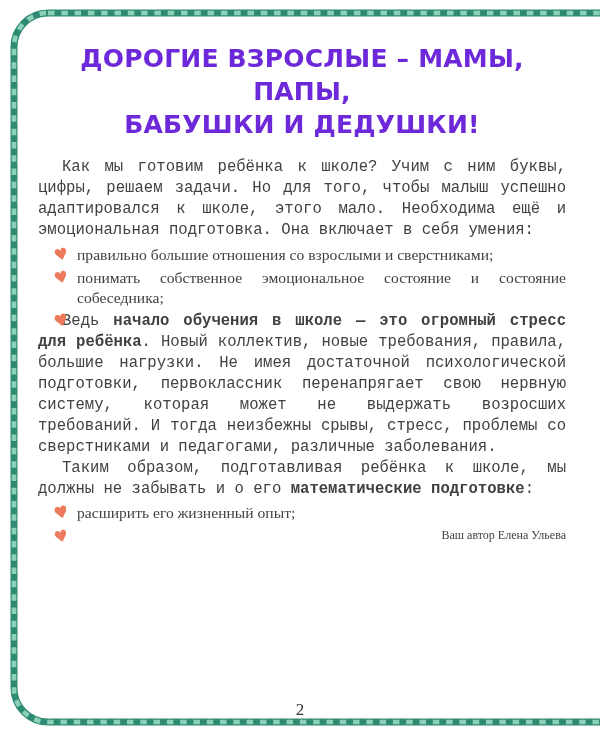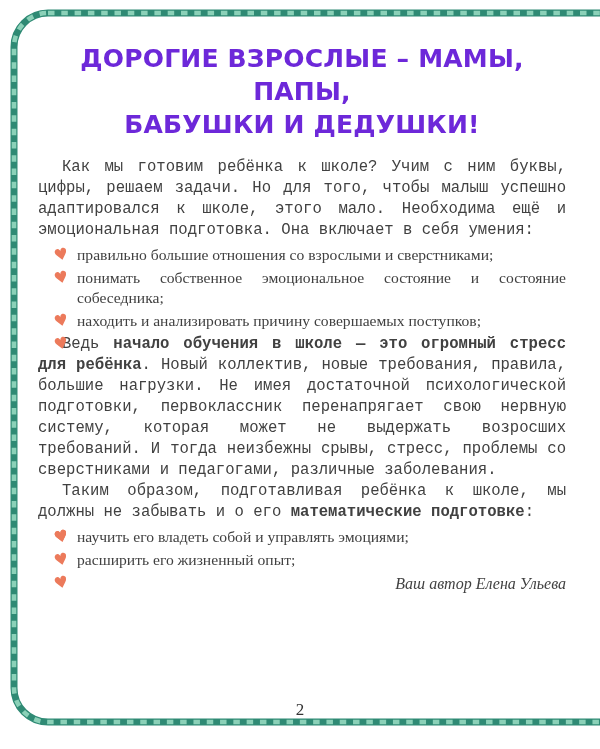--- a/index.html
+++ b/index.html
@@ -43,23 +43,22 @@
   }
   .heart {
     position:absolute; left:16px; top:0;
     color:#ec7a5b;
     font-family:"DejaVu Sans", sans-serif;
     font-size:16px; line-height:19px;
     display:inline-block;
     transform:rotate(-14deg);
   }
   .author {
-    font-style:italic;
     text-align:right;
-    font-size:16px;
+    font-size:12px;
     margin-top:5px;
   }
   .page-number {
     position:absolute;
     bottom:29px; left:0; width:100%;
     text-align:center;
     font-size:17px;
     color:#333333;
   }
 </style>
@@ -75,31 +74,31 @@
 
   <div class="content">
 
     <h1 class="title"><span>ДОРОГИЕ ВЗРОСЛЫЕ – МАМЫ, ПАПЫ,</span><br><span>БАБУШКИ И ДЕДУШКИ!</span></h1>
 
     <p class="para">Как мы готовим ребёнка к школе? Учим с ним буквы, цифры, решаем задачи. Но для того, чтобы малыш успешно адаптировался к школе, этого мало. Необходима ещё и эмоциональная подготовка. Она включает в себя умения:</p>
 
     <ul class="hearts">
       <li><span class="heart">♥</span><span>правильно большие отношения со взрослыми и сверстниками;</span></li>
       <li><span class="heart">♥</span><span>понимать собственное эмоциональное состояние и состояние собеседника;</span></li>
-      <li><span class="heart">♥</span><span>находить и анализировать причину совершаемых поступков;</span></li>
+      <li><span class="heart">♥</span></li>
       <li><span class="heart">♥</span></li>
     </ul>
 
     <p class="para"><span>Ведь </span><span class="b">начало обучения в школе — это огромный стресс для ребёнка</span><span>. Новый коллектив, новые требования, правила, большие нагрузки. Не имея достаточной психологической подготовки, первоклассник перенапрягает свою нервную систему, которая может не выдержать возросших требований. И тогда неизбежны срывы, стресс, проблемы со сверстниками и педагогами, различные заболевания.</span></p>
 
     <p class="para"><span>Таким образом, подготавливая ребёнка к школе, мы должны не забывать и о его </span><span class="b">математические подготовке</span><span>:</span></p>
 
     <ul class="hearts">
       <li><span class="heart">♥</span></li>
-      <li><span class="heart">♥</span><span>научить его владеть собой и управлять эмоциями;</span></li>
+      <li><span class="heart">♥</span></li>
       <li><span class="heart">♥</span><span>расширить его жизненный опыт;</span></li>
       <li><span class="heart">♥</span></li>
     </ul>
 
 
     <p class="author">Ваш автор Елена Ульева</p>
 
   </div>
 
   <div class="page-number">2</div>

